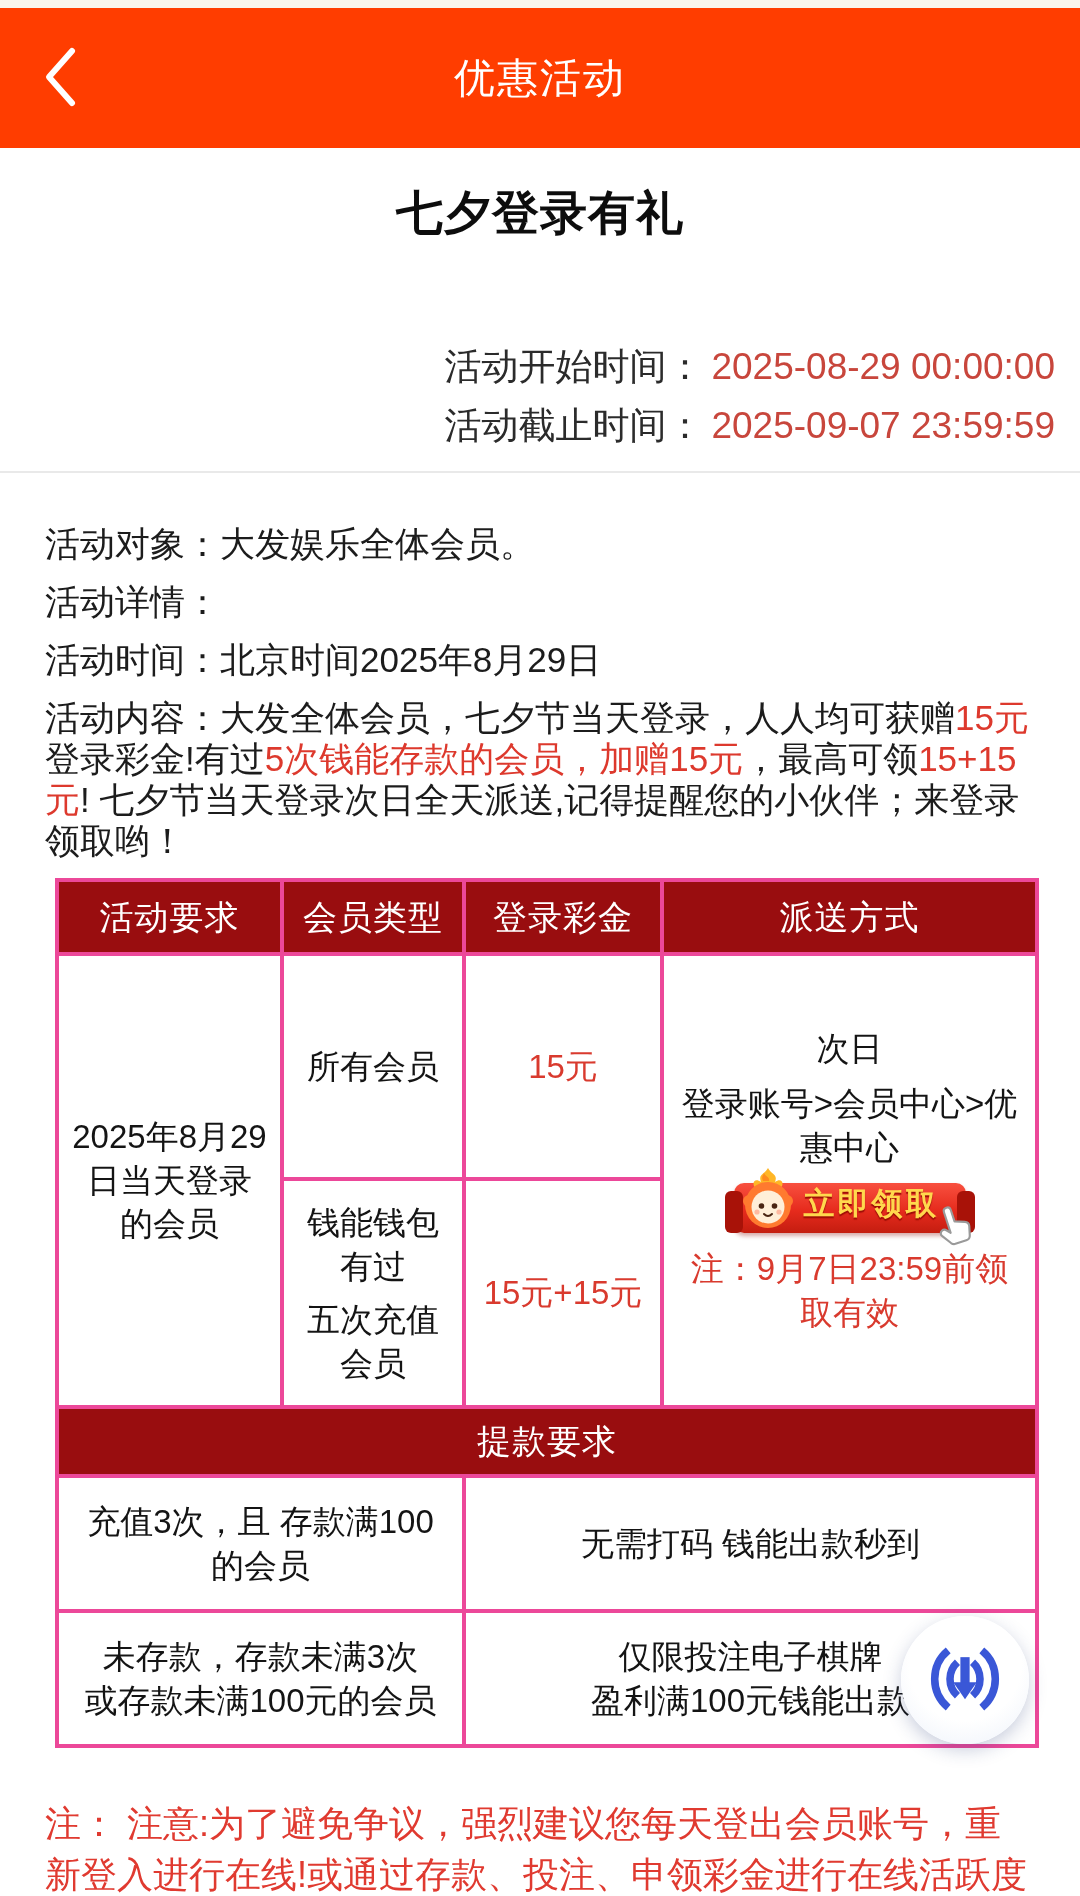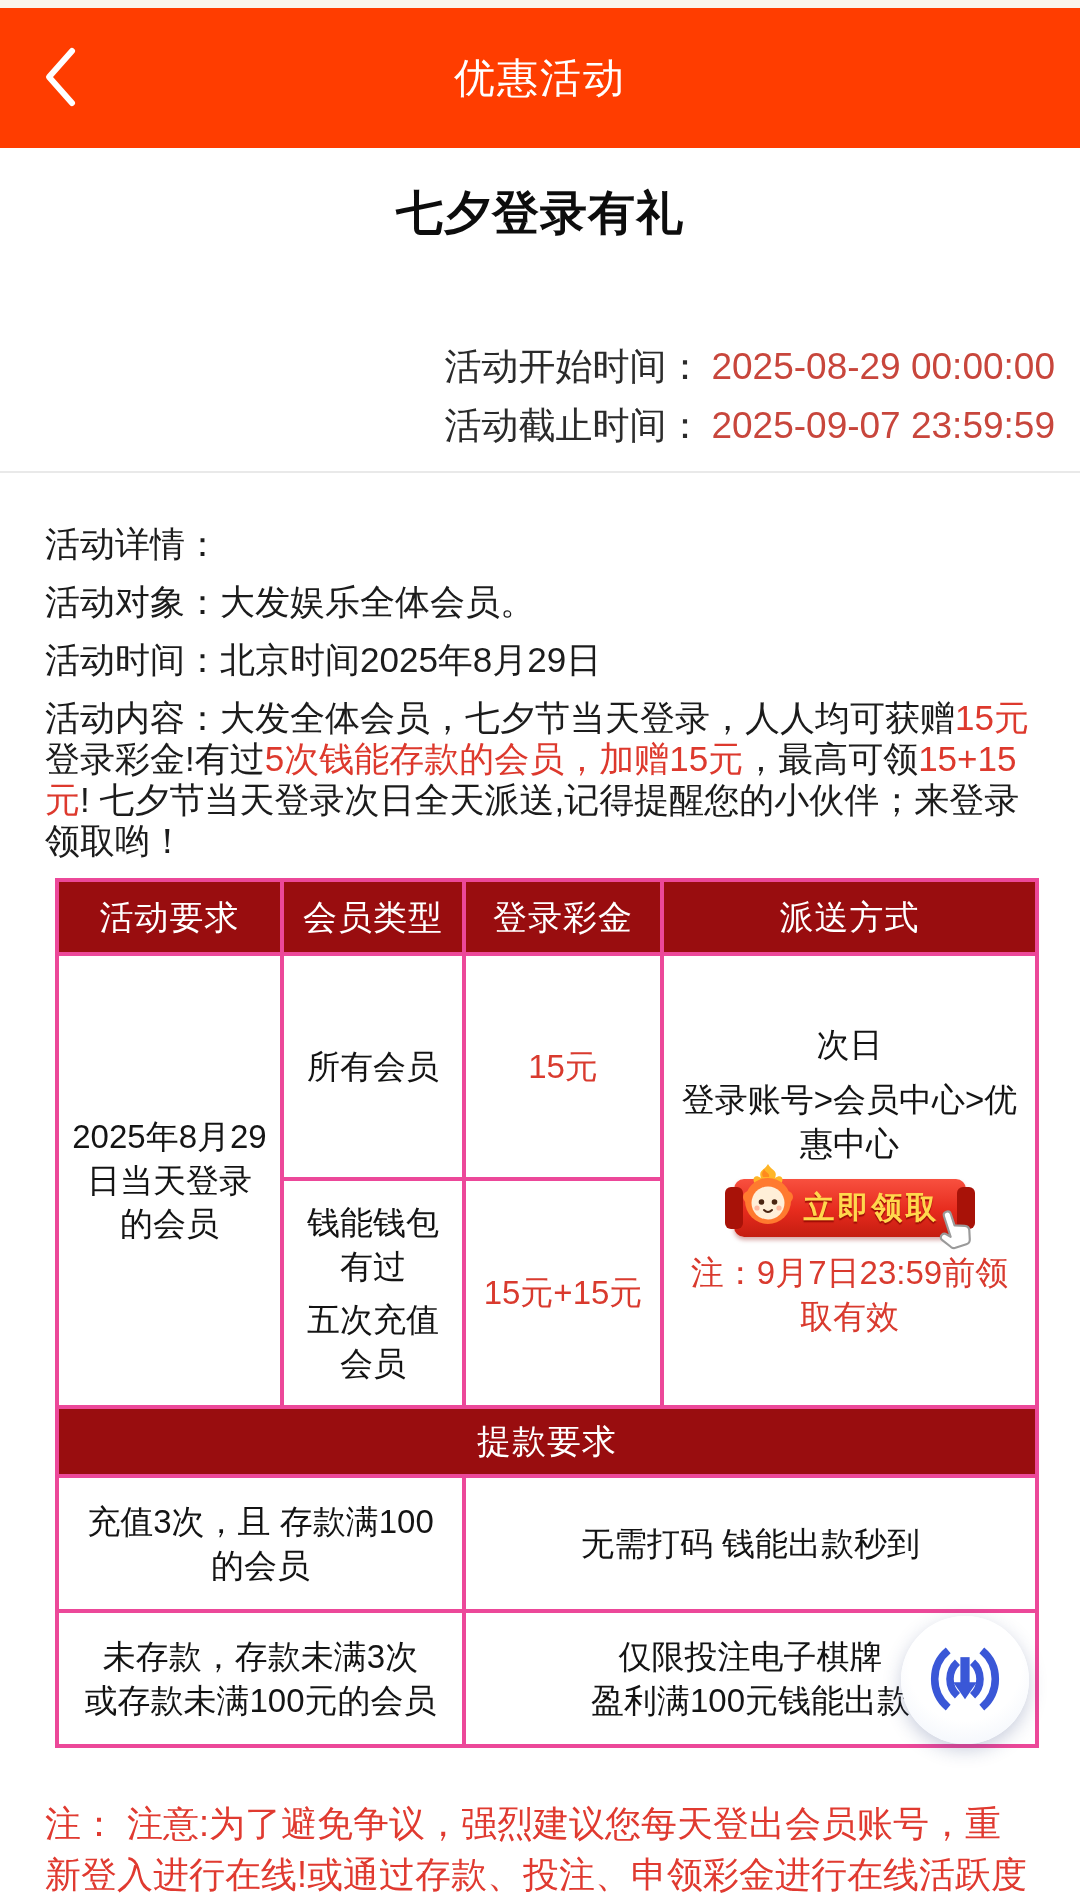--- a/index.html
+++ b/index.html
@@ -59,24 +59,24 @@
   tr.r-w      { height:135px; }
   td.bonus { color:#D93A2E; }
   td .cellp { margin:10px 0; }
   
   td.delivery { padding:14px 16px; }
   .deliv-timing { margin-bottom:12px; }
   .deliv-path { margin-bottom:8px; }
   .claim-note { color:#D93A2E; margin-top:14px; }
   
   .claim-btn {
-    position:relative; width:232px; height:58px; margin:14px auto 0 auto;
+    position:relative; width:232px; height:50px; margin:14px auto 0 auto;
     background:linear-gradient(180deg,#F8503F 0%, #E62B1D 55%, #C41D10 100%);
     border-radius:10px; border:none; cursor:pointer;
-    display:flex; align-items:center; justify-content:center;
+    display:flex; justify-content:center;
     box-shadow:0 3px 4px rgba(140,10,5,.35);
   }
   .claim-btn::before, .claim-btn::after {
     content:""; position:absolute; top:8px; width:18px; height:42px;
     background:#A81208; border-radius:6px; z-index:0;
   }
   .claim-btn::before { left:-9px; }
   .claim-btn::after  { right:-9px; }
   .claim-label {
     position:relative; z-index:1; margin-left:44px;
@@ -126,22 +126,22 @@
         <span class="label">活动开始时间：</span><span class="value">2025-08-29 00:00:00</span>
       </div>
       <div class="time-row">
         <span class="label">活动截止时间：</span><span class="value">2025-09-07 23:59:59</span>
       </div>
     </section>
 
     <hr class="divider">
 
     <section class="details">
+      <p><span>活动对象：</span><span>大发娱乐全体会员。</span></p>
       <p>活动详情：</p>
-      <p><span>活动对象：</span><span>大发娱乐全体会员。</span></p>
       <p><span>活动时间：</span><span>北京时间2025年8月29日</span></p>
       <p><span>活动内容：</span><span><span>大发全体会员，七夕节当天登录，人人均可获赠</span><span class="red">15元</span><span>登录彩金!有过</span><span class="red">5次钱能存款的会员，加赠15元</span><span>，最高可领</span><span class="red">15+15元</span><span>! 七夕节当天登录次日全天派送,记得提醒您的小伙伴；来登录领取哟！</span></span></p>
     </section>
 
     <table class="promo-table">
       <colgroup>
         <col style="width:225px">
           <col style="width:182px">
           <col style="width:198px">
           <col style="width:375px">

